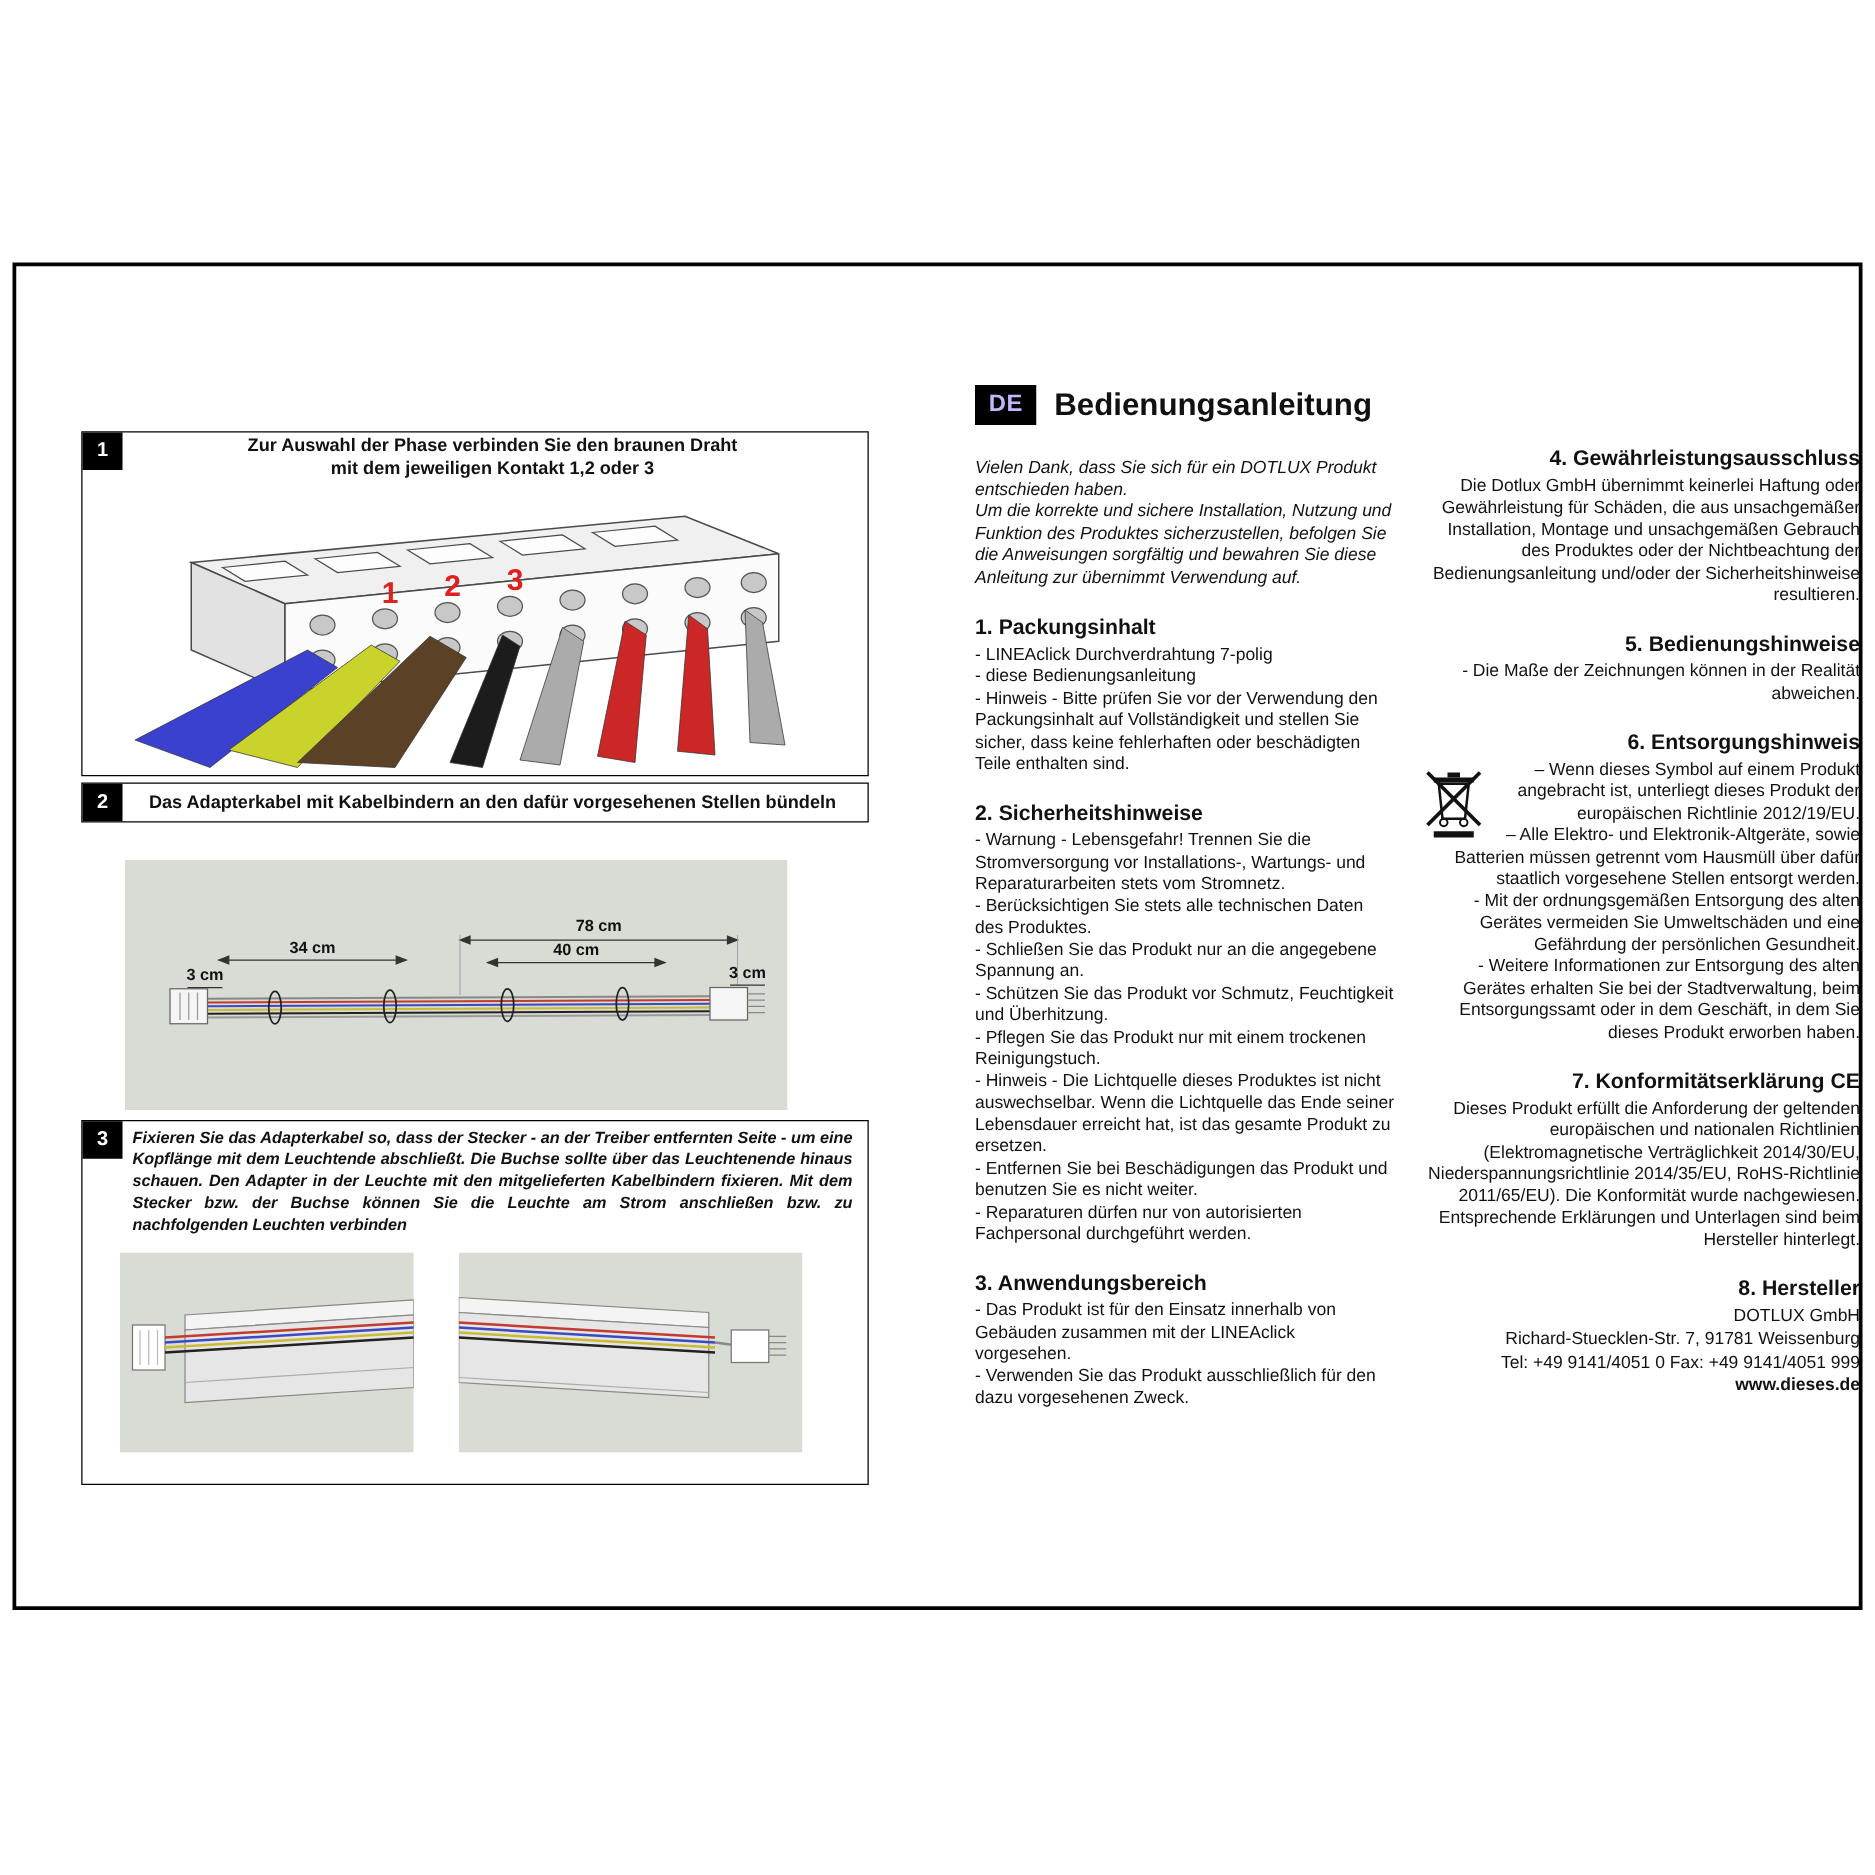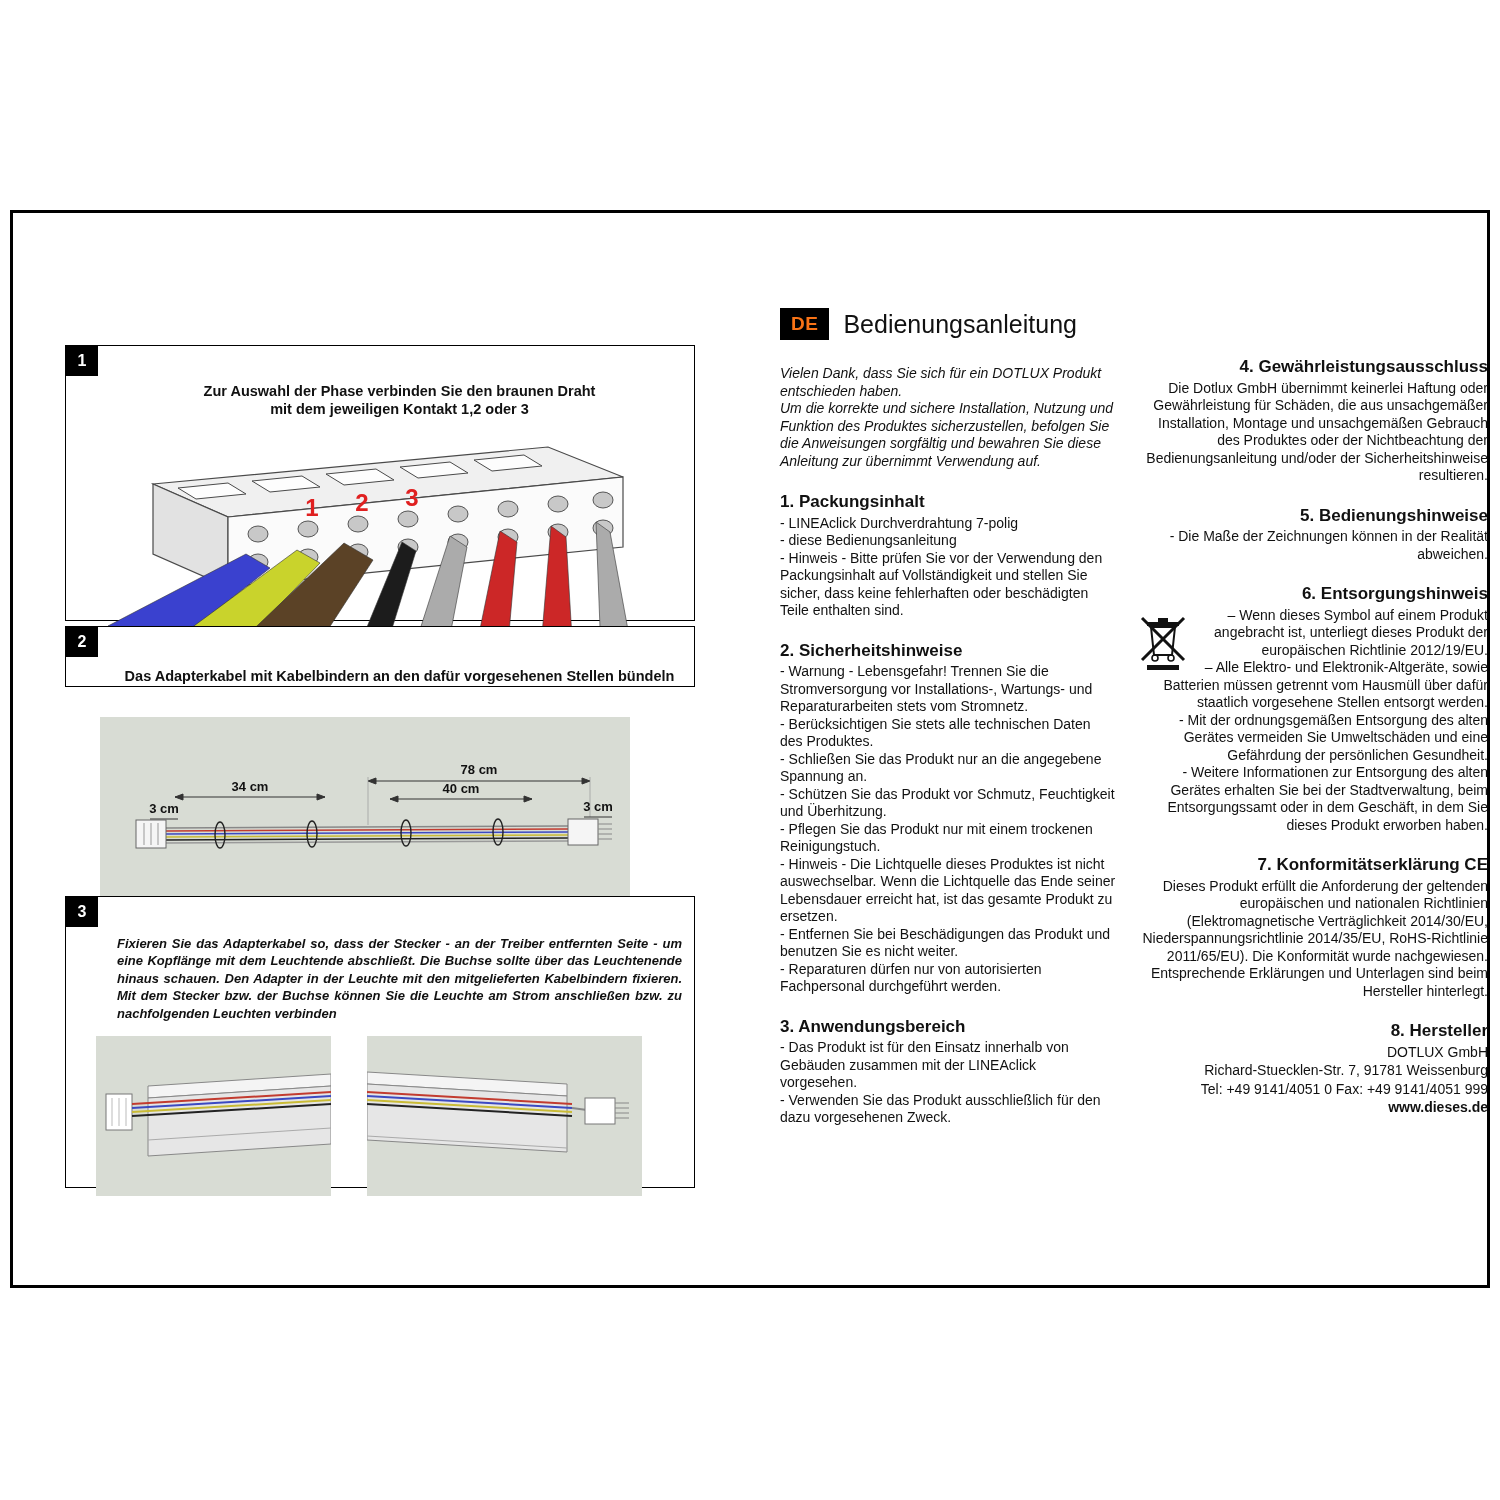--- a/index.html
+++ b/index.html
@@ -9,31 +9,31 @@
          border:3px solid #000;background:#fff;}
   
   .step{position:absolute;left:52px;width:630px;background:#fff;box-sizing:border-box;}
   .step1{top:132px;height:276px;border:1px solid #000;}
   .step2{top:413px;height:266px;}
   .step2 .step-head{border:1px solid #000;}
   .step3{top:683px;height:292px;border:1px solid #000;}
   .step-head{display:flex;align-items:flex-start;}
   .step-num{width:32px;height:30px;background:#000;color:#fff;font-weight:bold;
             font-size:16px;display:flex;align-items:center;justify-content:center;flex:0 0 32px;}
-  .step-title{flex:1;font-weight:bold;font-size:14.5px;padding:3px 12px 0 19px;line-height:1.22;margin-top:34px;}
+  .step-title{flex:1;font-weight:bold;font-size:14.5px;padding:3px 12px 0 8px;line-height:1.22;}
   .step1 .step-title{text-align:center;}
   .step2 .step-title{text-align:center;padding-top:7px;}
   .step3 .step-title{font-size:13px;text-align:justify;line-height:1.34;padding-top:4px;font-style:italic;}
   .art1{margin:4px 12px 0 12px;}
   .art2{margin:30px 0 0 35px;}
   .arts3{display:flex;gap:36px;margin:14px 0 0 30px;}
   
   .brand{position:absolute;left:767px;top:95px;display:flex;align-items:center;gap:14px;}
-  .badge{background:#000;color:#f97316;font-weight:bold;font-size:19px;padding:5px 11px;letter-spacing:.5px;}
-  .doc-title{font-size:25px;font-weight:normal;}
+  .badge{background:#000;color:#c4b5fd;font-weight:bold;font-size:19px;padding:5px 11px;letter-spacing:.5px;}
+  .doc-title{font-size:25px;font-weight:bold;}
   .col{position:absolute;font-size:14px;line-height:1.25;}
   .col-1{left:767px;top:152px;width:336px;}
   .col-2{left:1127px;top:144px;width:348px;text-align:right;}
   .col p{margin:0;}
   .intro{margin-bottom:22px;font-style:italic;}
   .sec{margin-bottom:21px;}
   .sec h3{margin:0 0 3px 0;font-size:17px;line-height:1.15;}
   .weee{float:left;width:46px;height:62px;margin:3px 9px 2px 0;}
   .s8 .site{font-weight:bold;}
   .s8 p{margin:0 0 1px 0;}

